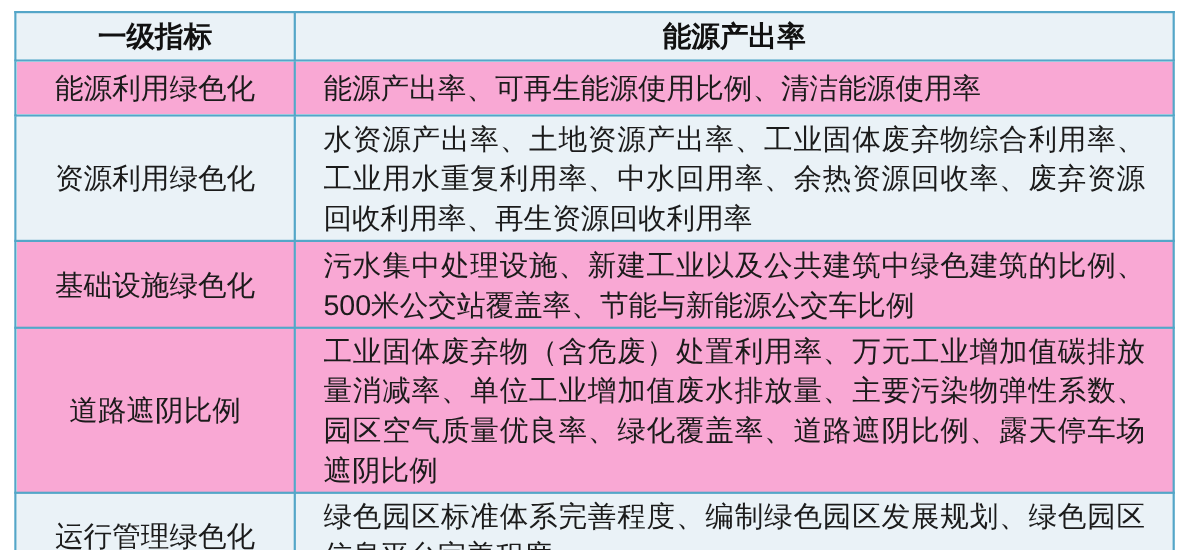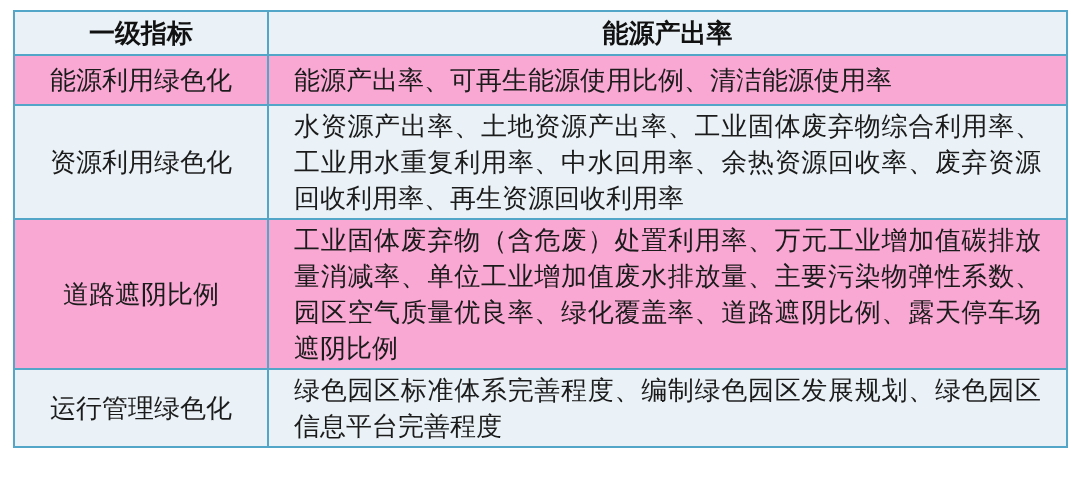--- a/index.html
+++ b/index.html
@@ -70,20 +70,24 @@
     </thead>
     <tbody>
       <tr class="shade-dark h-r0">
         <td class="lv1">能源利用绿色化</td>
         <td class="lv2">能源产出率、可再生能源使用比例、清洁能源使用率</td>
       </tr>
       <tr class="shade-light h-r1">
         <td class="lv1">资源利用绿色化</td>
         <td class="lv2">水资源产出率、土地资源产出率、工业固体废弃物综合利用率、工业用水重复利用率、中水回用率、余热资源回收率、废弃资源回收利用率、再生资源回收利用率</td>
       </tr>
+      <tr class="shade-dark h-r2">
+        <td class="lv1">基础设施绿色化</td>
+        <td class="lv2">污水集中处理设施、新建工业以及公共建筑中绿色建筑的比例、500米公交站覆盖率、节能与新能源公交车比例</td>
+      </tr>
       <tr class="shade-dark h-r4">
         <td class="lv1">道路遮阴比例</td>
         <td class="lv2">工业固体废弃物（含危废）处置利用率、万元工业增加值碳排放量消减率、单位工业增加值废水排放量、主要污染物弹性系数、园区空气质量优良率、绿化覆盖率、道路遮阴比例、露天停车场遮阴比例</td>
       </tr>
       <tr class="shade-light h-r5">
         <td class="lv1">运行管理绿色化</td>
         <td class="lv2">绿色园区标准体系完善程度、编制绿色园区发展规划、绿色园区信息平台完善程度</td>
       </tr>
     </tbody>
   </table>

